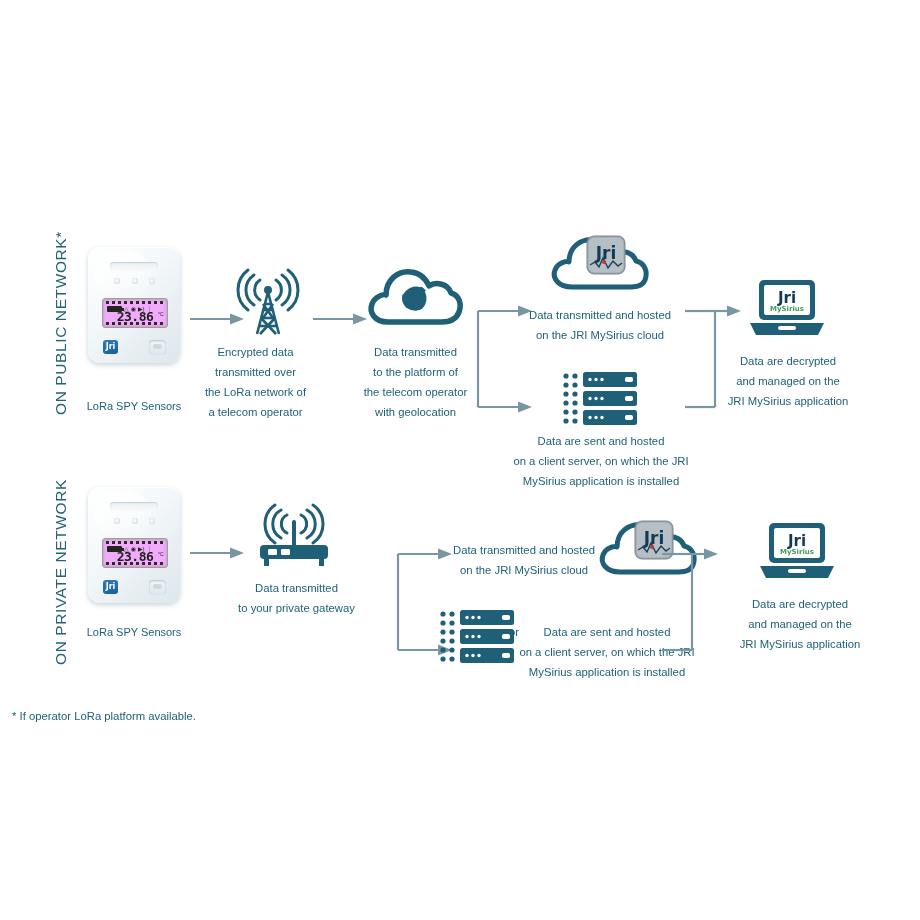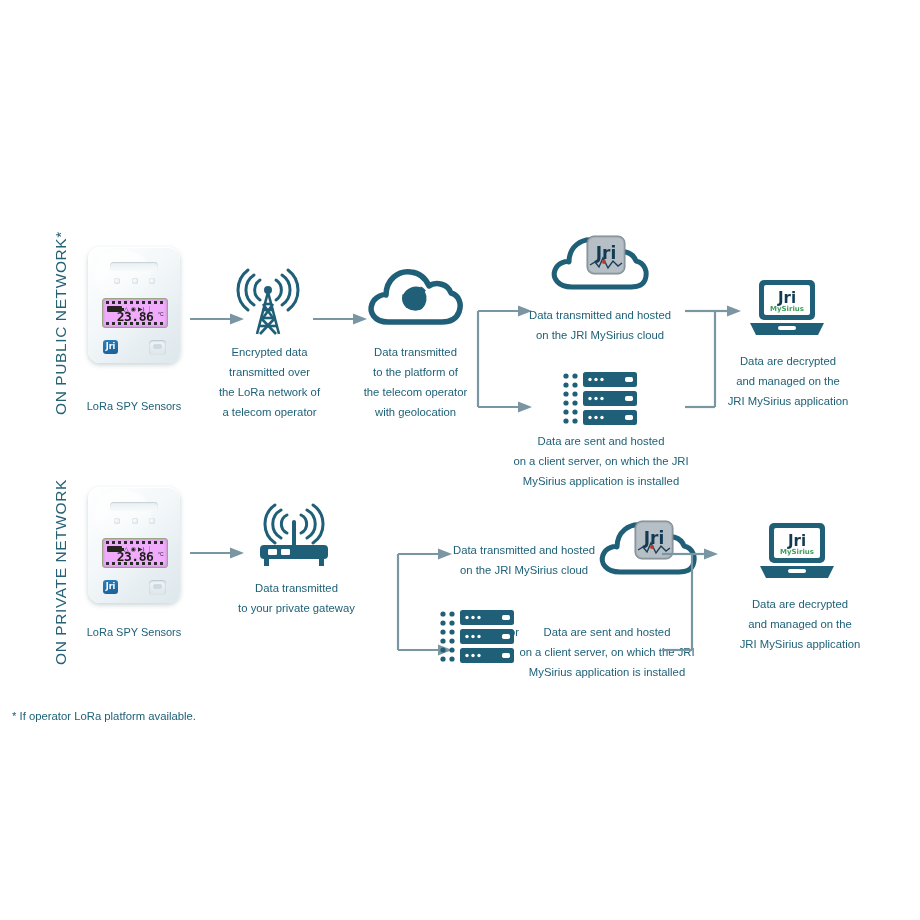--- a/index.html
+++ b/index.html
@@ -175,21 +175,21 @@
       <line x1="29.5" y1="52" x2="40.5" y2="52"></line>
       <line x1="27.5" y1="60" x2="42.5" y2="60"></line>
       <line x1="25.5" y1="68" x2="44.5" y2="68"></line>
       <line x1="31" y1="46" x2="39" y2="46"></line>
       <line x1="30" y1="46" x2="40" y2="60"></line>
       <line x1="40" y1="46" x2="30" y2="60"></line>
       <line x1="28" y1="60" x2="43" y2="76"></line>
       <line x1="42" y1="60" x2="27" y2="76"></line>
     </g>
   </svg>
-  <div class="cap" style="left:197px;top:342px;width:145px;">Encrypted data
+  <div class="cap" style="left:183px;top:342px;width:145px;">Encrypted data
 transmitted over
 the LoRa network of
 a telecom operator</div>
 
   <svg style="position:absolute;left:313px;top:312px;" width="54" height="14">
     <line x1="0" y1="7" x2="42" y2="7" stroke="#7b96a3" stroke-width="2.2"></line>
     <polygon points="40,1.5 54,7 40,12.5" fill="#7b96a3"></polygon>
   </svg>
 
   <svg style="position:absolute;left:366px;top:262px;" width="98" height="66" viewBox="0 0 98 66">

